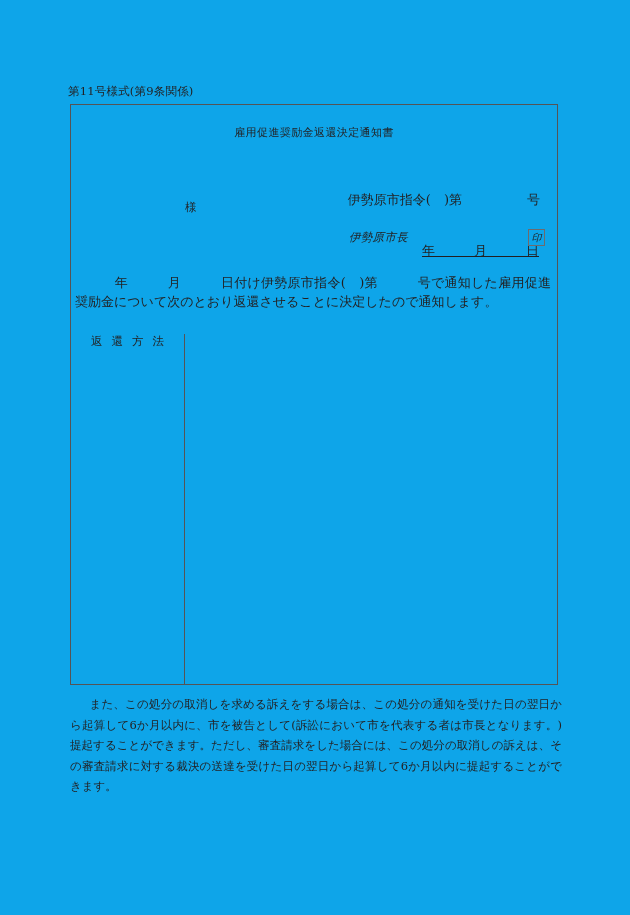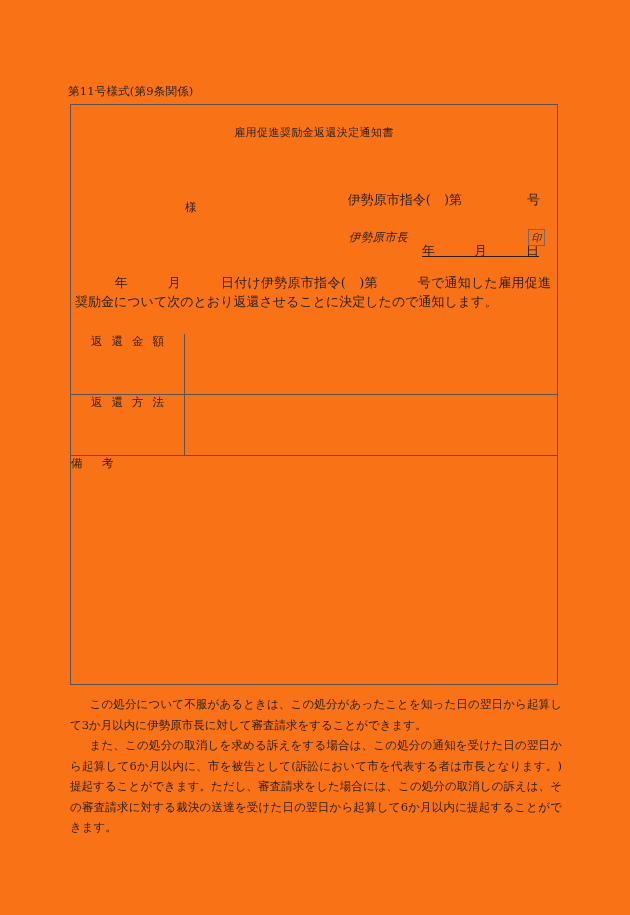--- a/index.html
+++ b/index.html
@@ -14,21 +14,21 @@
     font-family: "DejaVu Serif", "Liberation Serif", serif;
     color: #231f20;
     -webkit-font-smoothing: antialiased;
   }
 
   .page {
     position: absolute;
     left: 0; top: 0;
     width: 630px;
     height: 915px;
-    background: #f97316;
+    background: #0ea5e9;
     overflow: hidden;
   }
 
   
   .form-number {
     position: absolute;
     left: 68px;
     top: 84px;
     font-size: 11.5px;
     line-height: 14px;
@@ -220,38 +220,28 @@
         <span class="seal-box">印</span>
       </div>
 
       <div class="body-paragraph">　　　年　　　月　　　日付け伊勢原市指令(　)第　　　号で通知した雇用促進奨励金について次のとおり返還させることに決定したので通知します。</div>
     </div>
 
     <div class="table-region">
       <table class="form-table">
         <tbody>
           <tr>
-            <td class="row-label r1">
-              <span class="spaced">返還金額</span>
-            </td>
-            <td class="row-value r1"></td>
-          </tr>
-          <tr>
             <td class="row-label r2">
               <span class="spaced">返還方法</span>
             </td>
             <td class="row-value r2"></td>
           </tr>
-          <tr>
-            <td class="notes-label" colspan="2">備　考</td>
-          </tr>
         </tbody>
       </table>
     </div>
 
   </div>
 
   <div class="footer">
-    <p>この処分について不服があるときは、この処分があったことを知った日の翌日から起算して3か月以内に伊勢原市長に対して審査請求をすることができます。</p>
     <p>また、この処分の取消しを求める訴えをする場合は、この処分の通知を受けた日の翌日から起算して6か月以内に、市を被告として(訴訟において市を代表する者は市長となります。)提起することができます。ただし、審査請求をした場合には、この処分の取消しの訴えは、その審査請求に対する裁決の送達を受けた日の翌日から起算して6か月以内に提起することができます。</p>
   </div>
 
 </div>
 
 </body></html>

